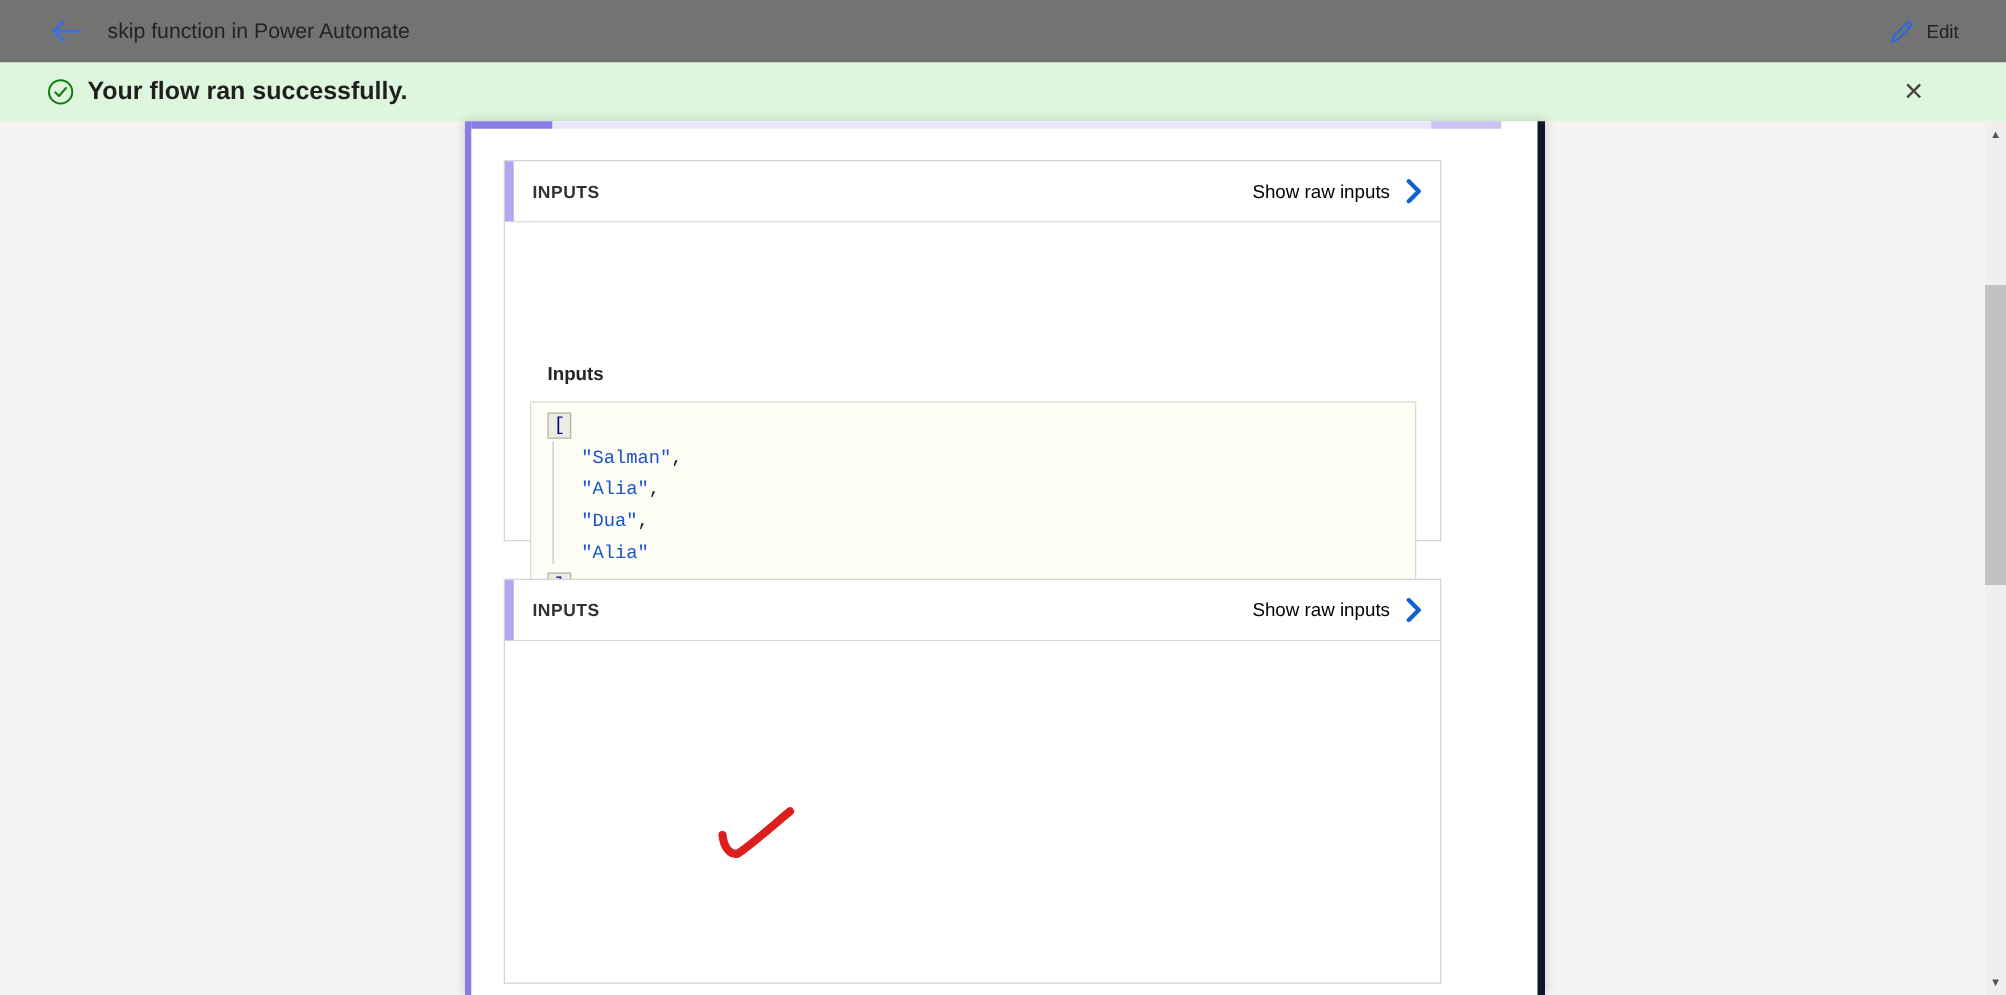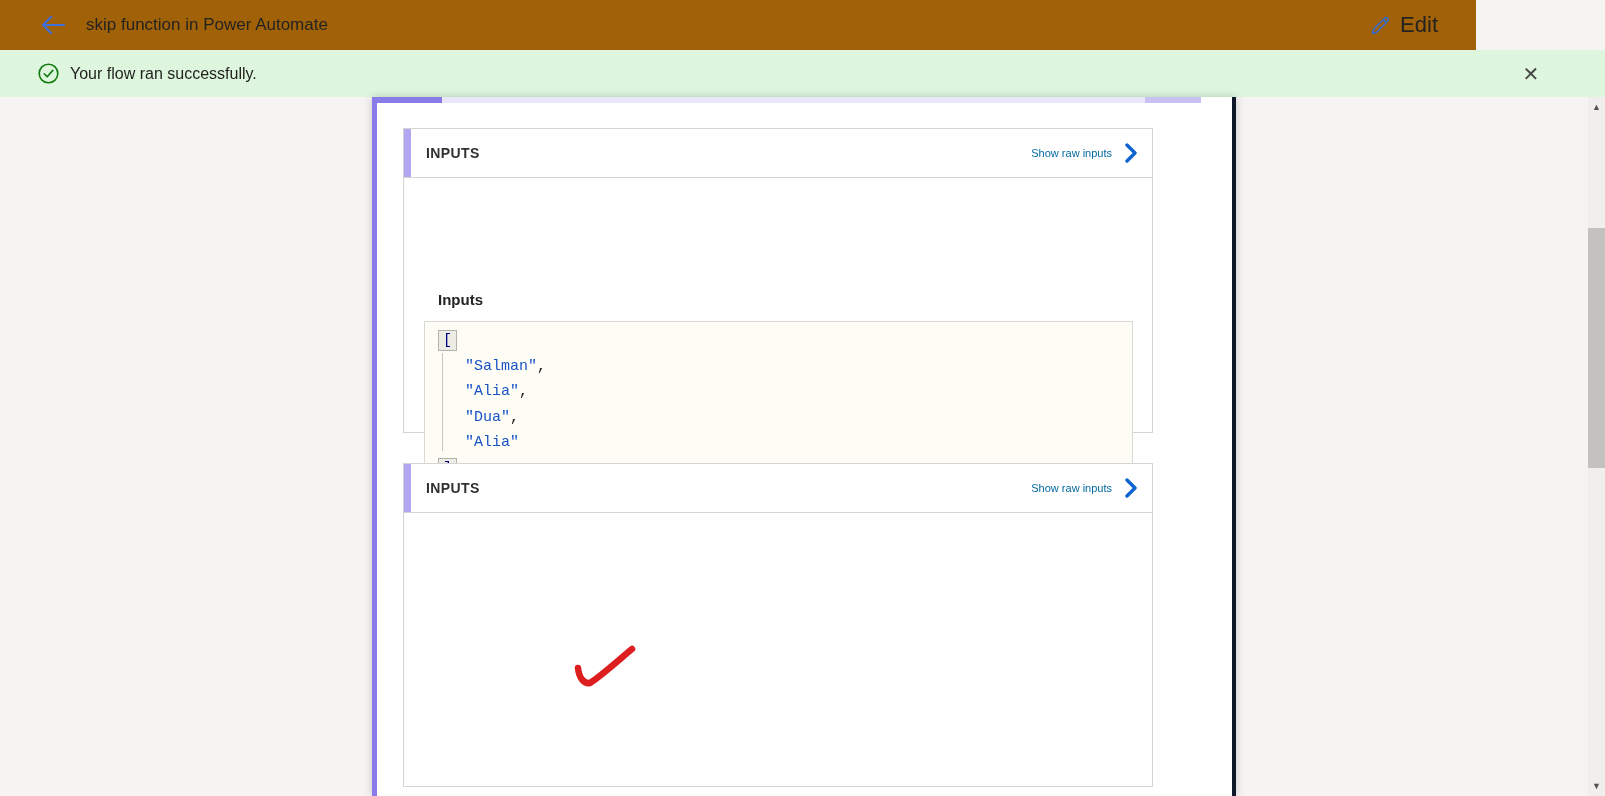--- a/index.html
+++ b/index.html
@@ -1,57 +1,57 @@
 <!DOCTYPE html>
 <html><head>
 <meta charset="utf-8">
 <style>
   * { margin:0; padding:0; box-sizing:border-box; }
   html,body { width:1605px; height:796px; overflow:hidden;
     font-family:"Liberation Sans", sans-serif; background:#f5f4f2; }
   .screen { position:relative; width:1605px; height:796px; }
 
   
-  .topbar { position:absolute; left:0; top:0; width:1476px; height:50px;
-    background:#a16207; display:flex; align-items:center; }
+  .topbar { position:absolute; left:0; top:0; width:1605px; height:50px;
+    background:#737373; display:flex; align-items:center; }
   .back-btn { width:34px; height:34px; margin-left:36px; display:flex;
     align-items:center; justify-content:center; cursor:pointer; background:none; border:none; }
   .topbar-title { margin-left:16px; font-size:17px; color:#242322; }
   .edit-btn { position:absolute; right:38px; top:0; height:50px; display:flex;
     align-items:center; gap:9px; cursor:pointer; background:none; border:none; }
-  .edit-label { font-size:22px; color:#242322; }
+  .edit-label { font-size:15px; color:#242322; }
 
   
   .banner { position:absolute; left:0; top:50px; width:1605px; height:47px;
     background:#ddf6dd; display:flex; align-items:center; }
   .banner-icon { margin-left:38px; width:21px; height:21px; }
-  .banner-msg { margin-left:11px; font-size:16px; color:#201f1e; }
+  .banner-msg { margin-left:11px; font-size:20px; color:#201f1e;font-weight:bold; }
   .banner-close { position:absolute; right:62px; top:12px; width:24px; height:24px;
     font-size:20px; color:#484644; background:none; border:none; cursor:pointer;
     line-height:24px; text-align:center; font-weight:400; }
 
   
   .content { position:absolute; left:0; top:97px; width:1605px; height:699px; }
 
   .panel { position:absolute; left:372px; top:0; width:864px; height:699px;
-    background:#ffffff; border-left:5px solid #8a7ce8; border-right:4px solid #0f172a;
+    background:#ffffff; border-left:5px solid #8a7ce8; border-right:6px solid #0f172a;
     box-shadow:0 0 9px rgba(0,0,0,0.18); }
   .top-strip { position:absolute; left:0; top:0; height:6px; }
   .strip-dark   { left:0;    width:65px;  background:#8a7ce8; }
   .strip-light  { left:65px; width:703px; background:#eae7fb; }
   .strip-mid    { left:768px;width:56px;  background:#c9c0f3; }
 
   
   .sec-header { position:absolute; left:26px; width:750px; height:50px;
     background:#fff; border:1px solid #d6d4d2; display:flex; align-items:center; cursor:default; }
   .sec-accent { position:absolute; left:0; top:0; width:7px; height:100%; background:#b2a6f2; }
   .sec-title { margin-left:22px; font-size:14px; font-weight:bold; color:#33312f; letter-spacing:0.4px; }
   .raw-link { position:absolute; right:14px; display:flex; align-items:center; gap:12px;
     background:none; border:none; cursor:pointer; }
-  .raw-link span { font-size:11px; color:#0369a1; }
+  .raw-link span { font-size:15px; color:#000000; }
   .sec-body { position:absolute; left:26px; width:750px; background:#fff;
     border:1px solid #d6d4d2; border-top:none; }
   .body-label { position:absolute; left:34px; font-size:15px; font-weight:bold; color:#252423; }
 
   
   .codeblock { position:absolute; left:20px; width:709px; height:170px;
     border:1px solid #d9d9d4; background:#fdfdf6; overflow:hidden; }
   .code-inner { position:relative; padding-top:6px;
     font-family:"Liberation Mono","DejaVu Sans Mono",monospace; font-size:15px; }
   .code-row { height:25.6px; line-height:25.6px; white-space:pre; padding-left:40px; }

